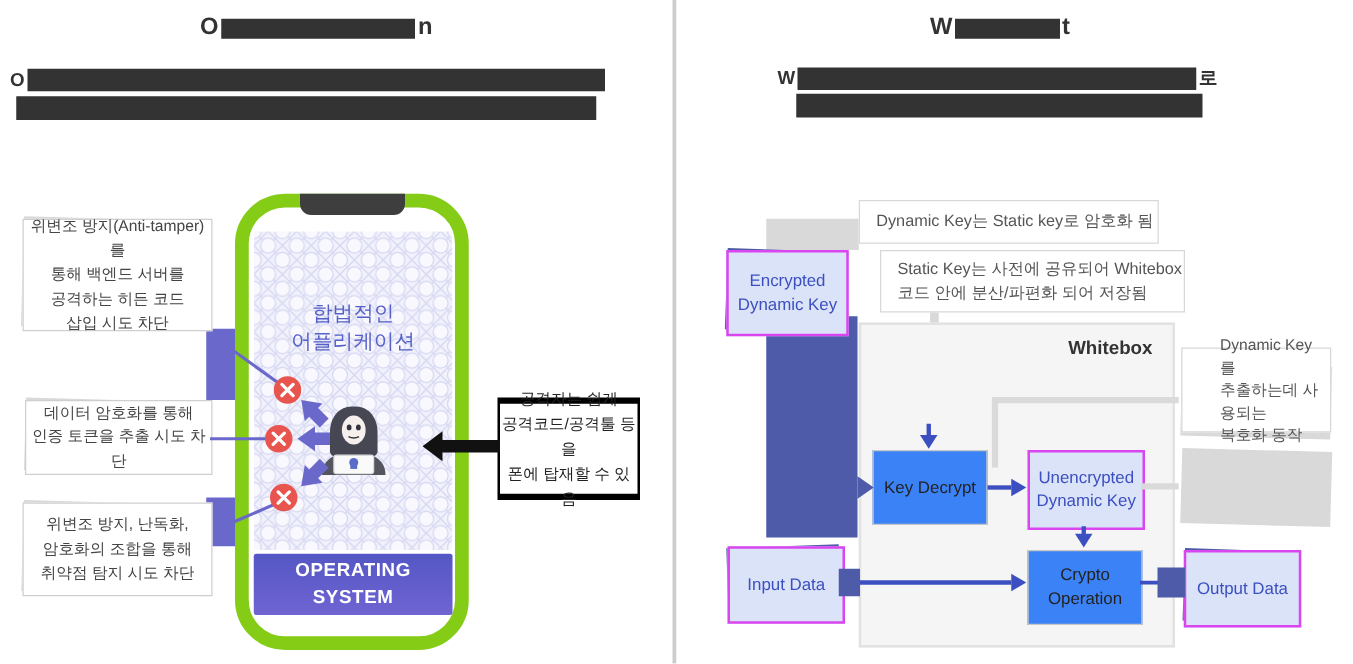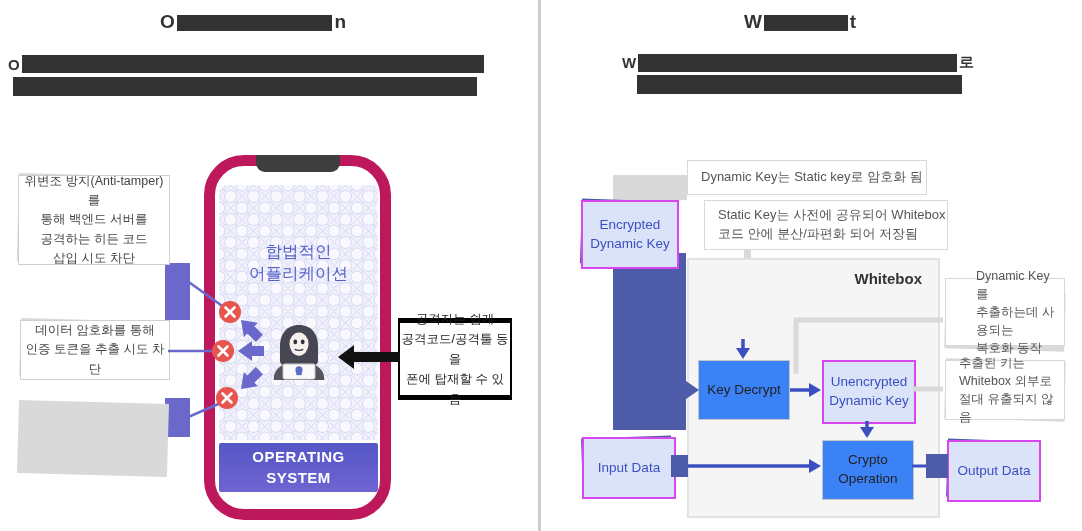--- a/index.html
+++ b/index.html
@@ -25,22 +25,22 @@
   .backplate{position:absolute;z-index:1;}
   .gray-plate{background:#d9d9d9;transform:rotate(1.6deg);}
   .blue-plate{background:#4d5ba8;}
 
   
   .attacker-box{background:#fff;border:2px solid #000;border-top-width:5px;border-bottom-width:5px;
                 color:#222;font-size:12.5px;line-height:1.6;display:flex;align-items:center;
                 justify-content:center;text-align:center;z-index:2;}
 
   
-  .phone{left:188px;top:155px;width:165px;height:343px;border:11px solid #be185d;border-radius:40px;
-         background:#fff;z-index:2;margin-left:16px;}
+  .phone{left:188px;top:155px;width:165px;height:343px;border:11px solid #84cc16;border-radius:40px;
+         background:#fff;z-index:2;}
   .notch{position:absolute;top:-11px;left:50%;margin-left:-42px;width:84px;height:17px;background:#3e3e3e;
          border-radius:0 0 9px 9px;}
   .screen{position:absolute;left:4px;top:19px;width:159px;height:255px;overflow:hidden;}
   .app-label{position:relative;z-index:1;margin-top:55px;text-align:center;color:#5560c8;
              font-size:16.5px;line-height:1.35;font-weight:500;}
   .os-box{position:absolute;left:4px;top:277px;width:159px;height:49px;border-radius:2px;
           background:linear-gradient(180deg,#5457c5,#6f64d2);color:#fff;font-weight:bold;
           font-size:15px;letter-spacing:.5px;display:flex;align-items:center;justify-content:center;
           text-align:center;line-height:1.35;}
 
@@ -80,20 +80,23 @@
   <div class="backplate gray-plate" style="left:18px;top:175px;width:150px;height:88px;"></div>
   <div class="backplate gray-plate" style="left:20px;top:320px;width:148px;height:58px;"></div>
   <div class="backplate gray-plate" style="left:18px;top:402px;width:150px;height:73px;"></div>
 
   <div class="abs callout pre" style="left:18px;top:175px;width:150px;height:88px;">위변조 방지(Anti-tamper)를
 통해 백엔드 서버를
 공격하는 히든 코드
 삽입 시도 차단</div>
   <div class="abs callout pre" style="left:20px;top:320px;width:148px;height:58px;">데이터 암호화를 통해
 인증 토큰을 추출 시도 차단</div>
+  <div class="abs callout pre" style="left:18px;top:402px;width:150px;height:73px;">위변조 방지, 난독화,
+암호화의 조합을 통해
+취약점 탐지 시도 차단</div>
 
   <svg class="abs z0" style="left:0;top:0;" width="538" height="531">
     <rect x="165" y="263" width="25" height="57" fill="#6b68cb"></rect>
     <rect x="165" y="398" width="25" height="39" fill="#6b68cb"></rect>
   </svg>
 
   <div class="abs phone">
     <div class="notch"></div>
     <div class="screen">
       <svg style="position:absolute;left:0;top:0;" width="159" height="255">
@@ -200,23 +203,20 @@
   <div class="abs bluebox pre" style="left:822px;top:360px;width:90px;height:60px;">Unencrypted
 Dynamic Key</div>
   <div class="abs bluebox" style="left:582px;top:437px;width:90px;height:58px;">Input Data</div>
   <div class="abs graybox pre" style="left:822px;top:440px;width:90px;height:58px;">Crypto
 Operation</div>
   <div class="abs bluebox" style="left:947px;top:440px;width:90px;height:58px;">Output Data</div>
 
   <div class="abs note pre" style="left:945px;top:278px;width:120px;height:68px;font-size:12.5px;padding-left:30px;">Dynamic Key 를
 추출하는데 사용되는
 복호화 동작</div>
-  <div class="abs note pre" style="left:945px;top:360px;width:120px;height:60px;font-size:12.5px;">추출된 키는
-Whitebox 외부로
-절대 유출되지 않음</div>
 
   <svg class="abs z3" style="left:538px;top:0;pointer-events:none;" width="544" height="531" viewBox="538 0 544 531">
     <path d="M796 374 V320 H943" stroke="#dadada" stroke-width="5" fill="none"></path>
     <path d="M913 389 H943" stroke="#dadada" stroke-width="5" fill="none"></path>
 
     <polygon points="686,381 699,390 686,399" fill="#4d5ba8"></polygon>
 
     <line x1="743" y1="339" x2="743" y2="349" stroke="#3b4fc1" stroke-width="3.5"></line>
     <polygon points="736,348 750,348 743,359" fill="#3b4fc1"></polygon>
 

